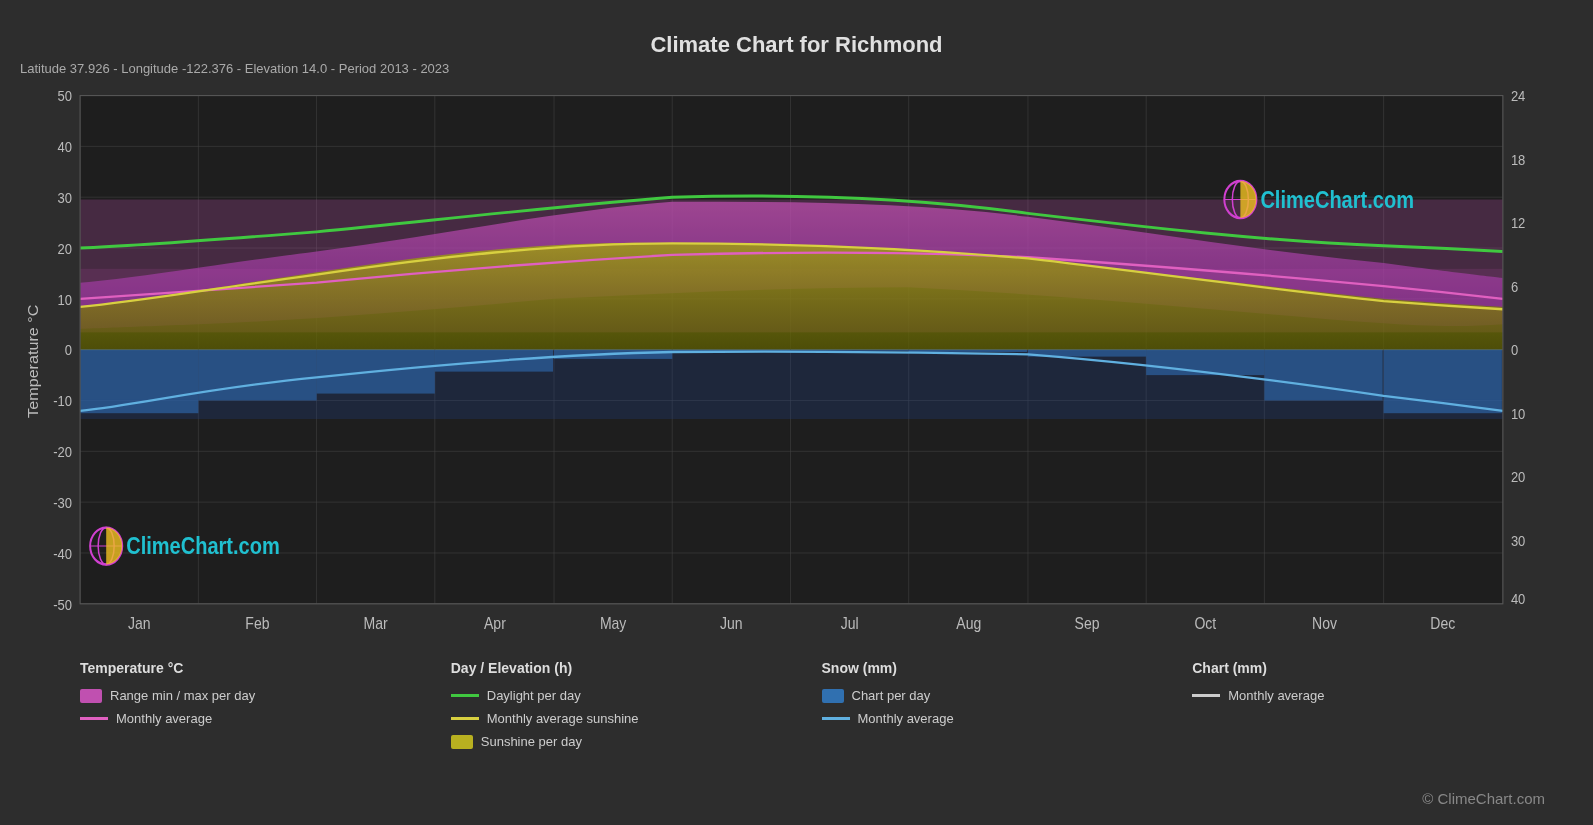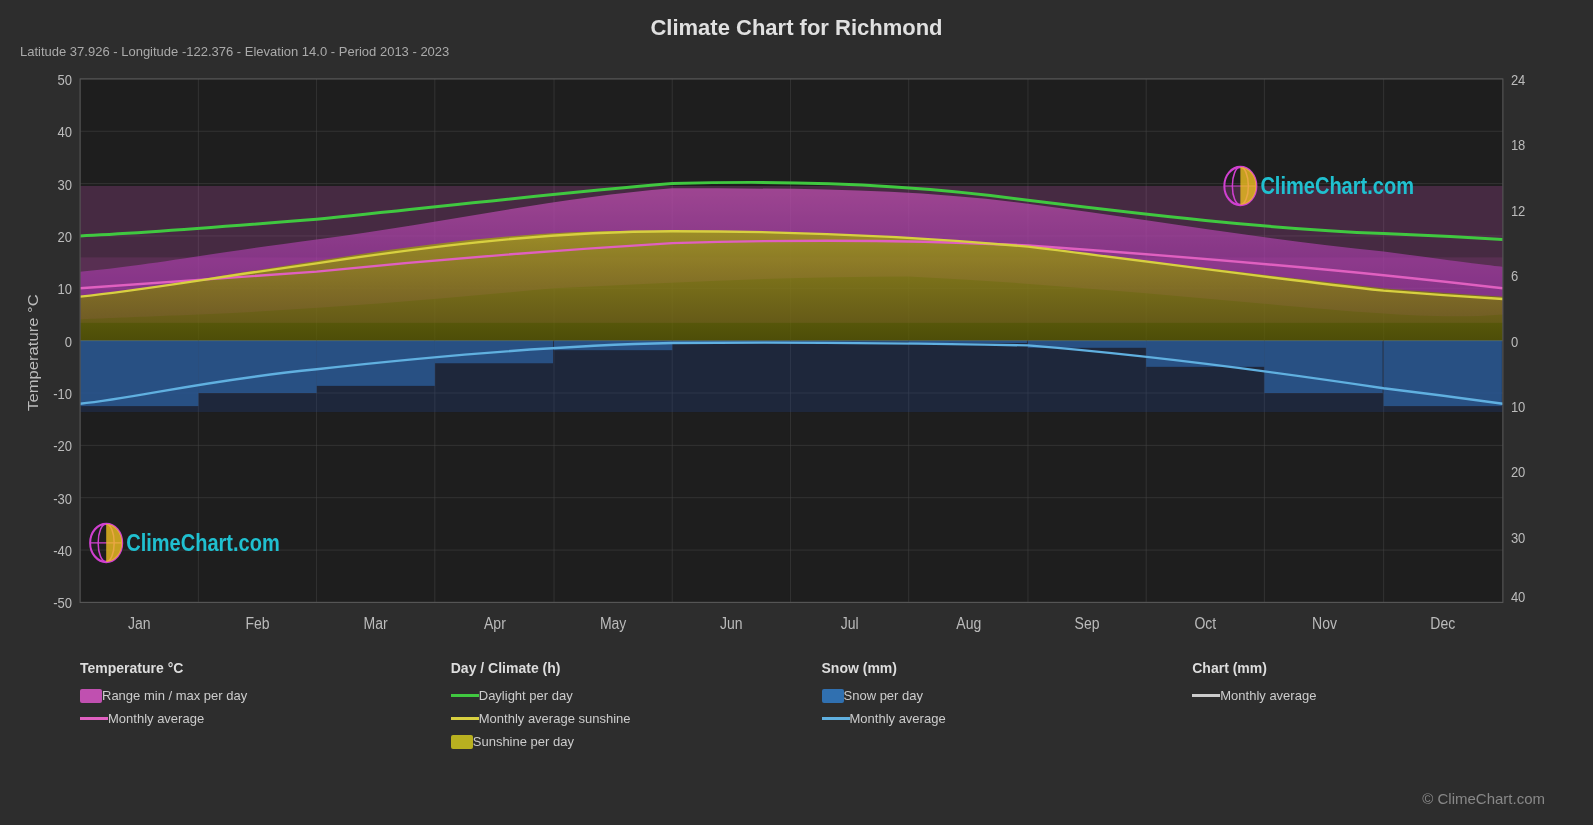--- a/index.html
+++ b/index.html
@@ -10,21 +10,21 @@
       width: 1593px;
       height: 825px;
       overflow: hidden;
     }
     .page-container {
       width: 1593px;
       height: 825px;
       background: #2d2d2d;
       display: flex;
       flex-direction: column;
-      padding: 10px 20px 10px 20px;
+      padding: 27px 20px 10px 20px;
     }
     .chart-title {
       text-align: center;
       color: #e0e0e0;
       font-size: 22px;
       font-weight: bold;
       margin-top: 5px;
     }
     .chart-subtitle {
       text-align: left;
@@ -57,20 +57,21 @@
     }
     .legend-title {
       color: #ddd;
       font-size: 14px;
       font-weight: bold;
       margin-bottom: 4px;
     }
     .legend-item {
       display: flex;
       align-items: center;
+      gap: 8px;
       font-size: 13px;
       color: #ccc;
     }
     .legend-swatch {
       width: 22px;
       height: 14px;
       border-radius: 2px;
       flex-shrink: 0;
     }
     .legend-line {
@@ -278,40 +279,40 @@
         <div class="legend-swatch" style="background: #c050b0;"></div>
         <span>Range min / max per day</span>
       </div>
       <div class="legend-item">
         <div class="legend-line" style="background: #e060c0;"></div>
         <span>Monthly average</span>
       </div>
     </div>
 
     <div class="legend-column">
-      <div class="legend-title">Day / Climate (h)</div>
+      <div class="legend-title">Day / Elevation (h)</div>
       <div class="legend-item">
         <div class="legend-line" style="background: #40c840;"></div>
         <span>Daylight per day</span>
       </div>
       <div class="legend-item">
         <div class="legend-line" style="background: #d8d040;"></div>
         <span>Monthly average sunshine</span>
       </div>
       <div class="legend-item">
         <div class="legend-swatch" style="background: #b8b020;"></div>
         <span>Sunshine per day</span>
       </div>
     </div>
 
     <div class="legend-column">
       <div class="legend-title">Snow (mm)</div>
       <div class="legend-item">
         <div class="legend-swatch" style="background: #3070b0;"></div>
-        <span>Snow per day</span>
+        <span>Chart per day</span>
       </div>
       <div class="legend-item">
         <div class="legend-line" style="background: #60b0e0;"></div>
         <span>Monthly average</span>
       </div>
     </div>
 
     <div class="legend-column">
       <div class="legend-title">Chart (mm)</div>
       <div class="legend-item">

